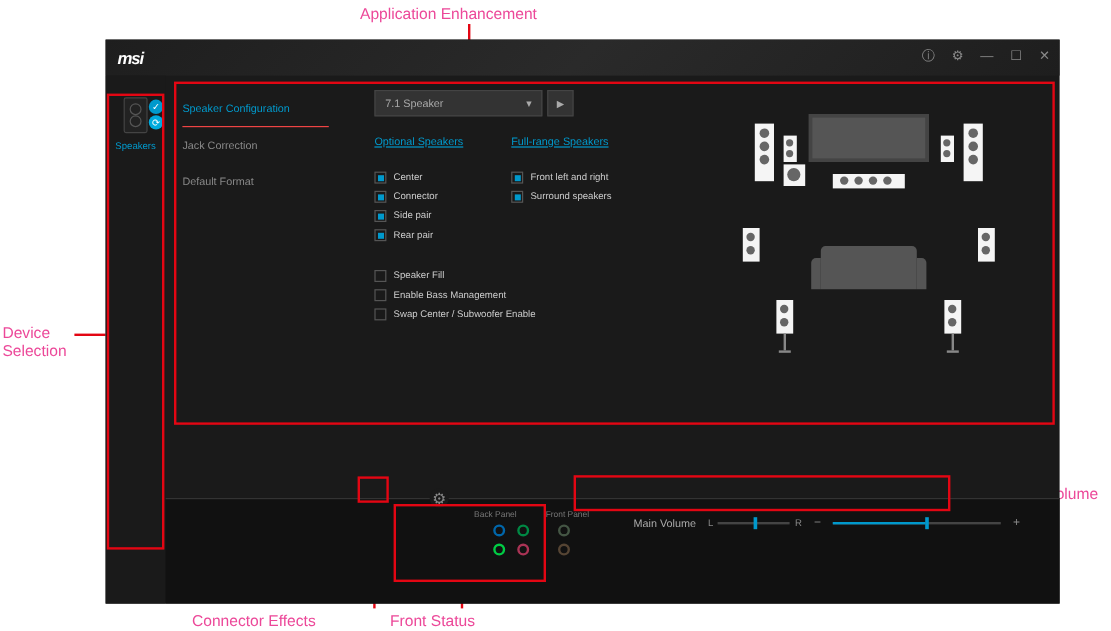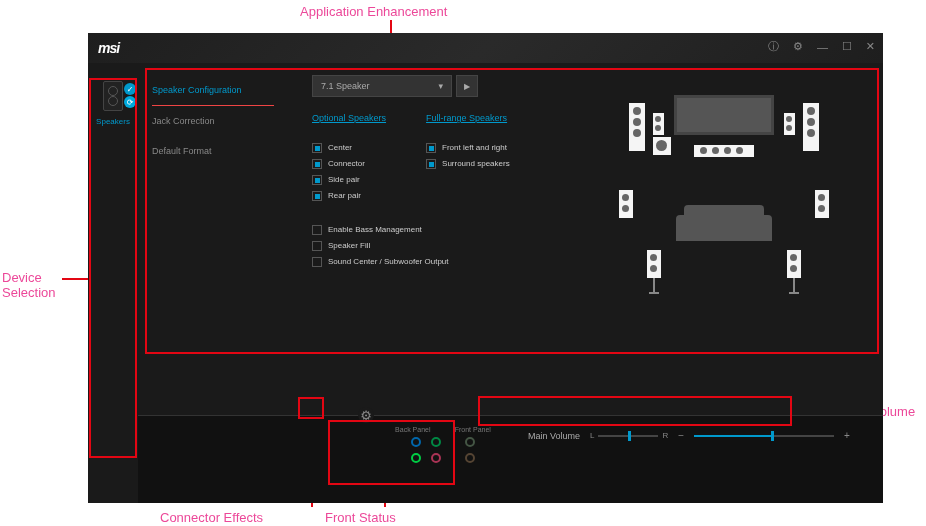--- a/index.html
+++ b/index.html
@@ -183,29 +183,29 @@
                 <div class="checkbox-row">
                     <div class="checkbox checked"></div>
                     <div class="checkbox-label">Surround speakers</div>
                   </div>
               </div>
             </div>
 
             <div>
               <div class="checkbox-row">
                   <div class="checkbox"></div>
+                  <div class="checkbox-label">Speaker Fill</div>
+                </div>
+              <div class="checkbox-row">
+                  <div class="checkbox"></div>
                   <div class="checkbox-label">Enable Bass Management</div>
                 </div>
               <div class="checkbox-row">
                   <div class="checkbox"></div>
-                  <div class="checkbox-label">Speaker Fill</div>
-                </div>
-              <div class="checkbox-row">
-                  <div class="checkbox"></div>
-                  <div class="checkbox-label">Sound Center / Subwoofer Output</div>
+                  <div class="checkbox-label">Swap Center / Subwoofer Enable</div>
                 </div>
             </div>
           </div>
 
           <div class="diagram">
             <div class="spk-vis">
               <div class="tv" style="left:55px; top:0;"></div>
               <div class="center-spk" style="left:75px; top:50px;"></div>
               <div class="spk tower" style="left:10px; top:8px;"></div>
               <div class="spk tower" style="right:10px; top:8px;"></div>

